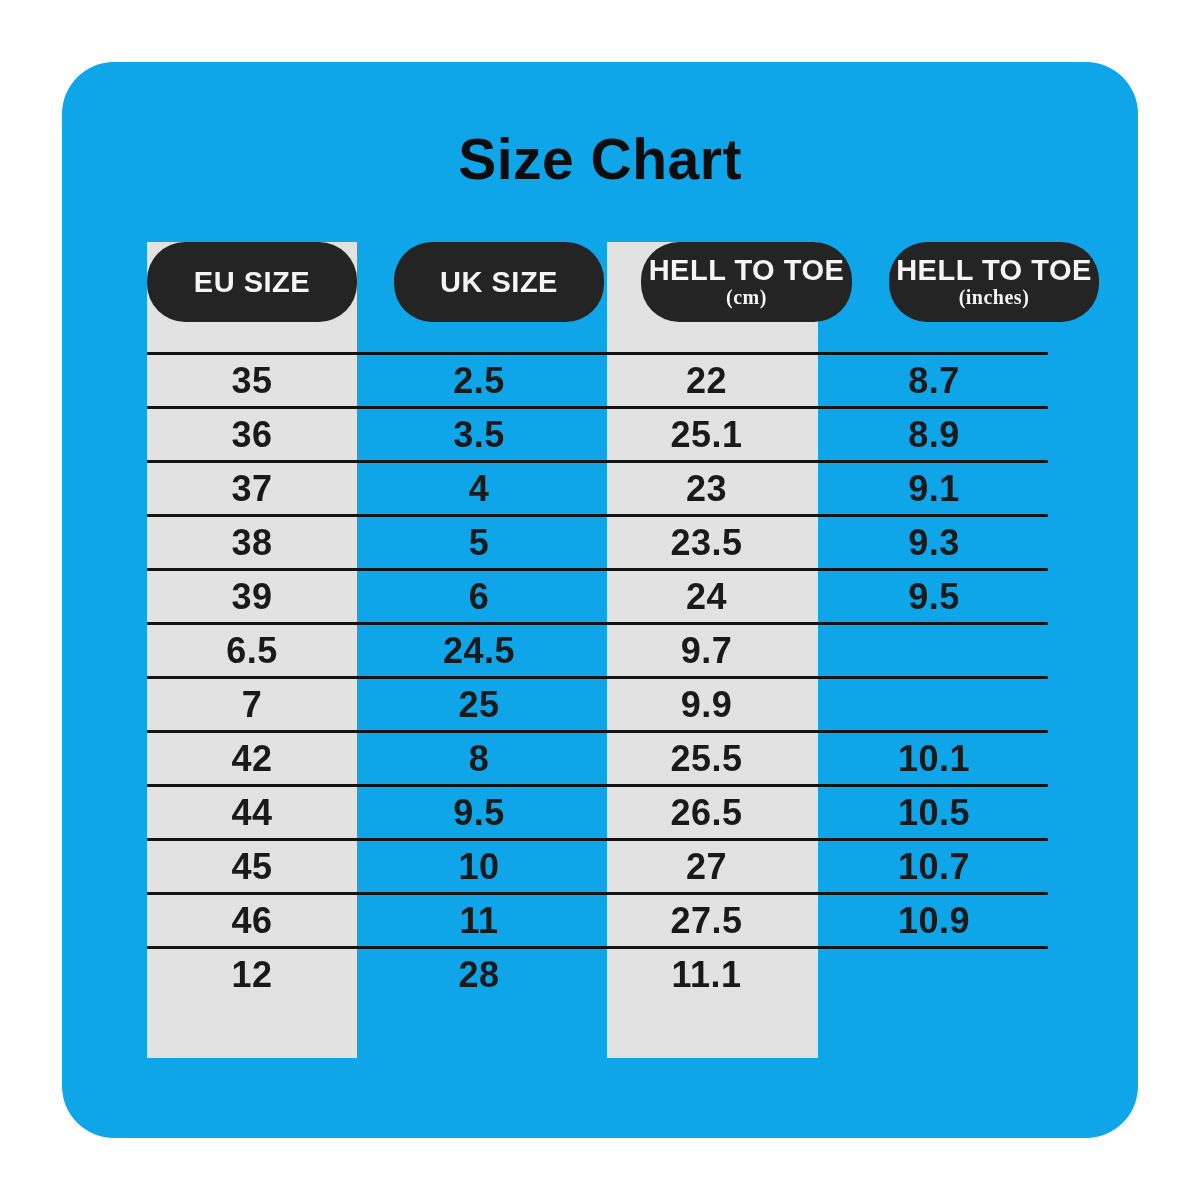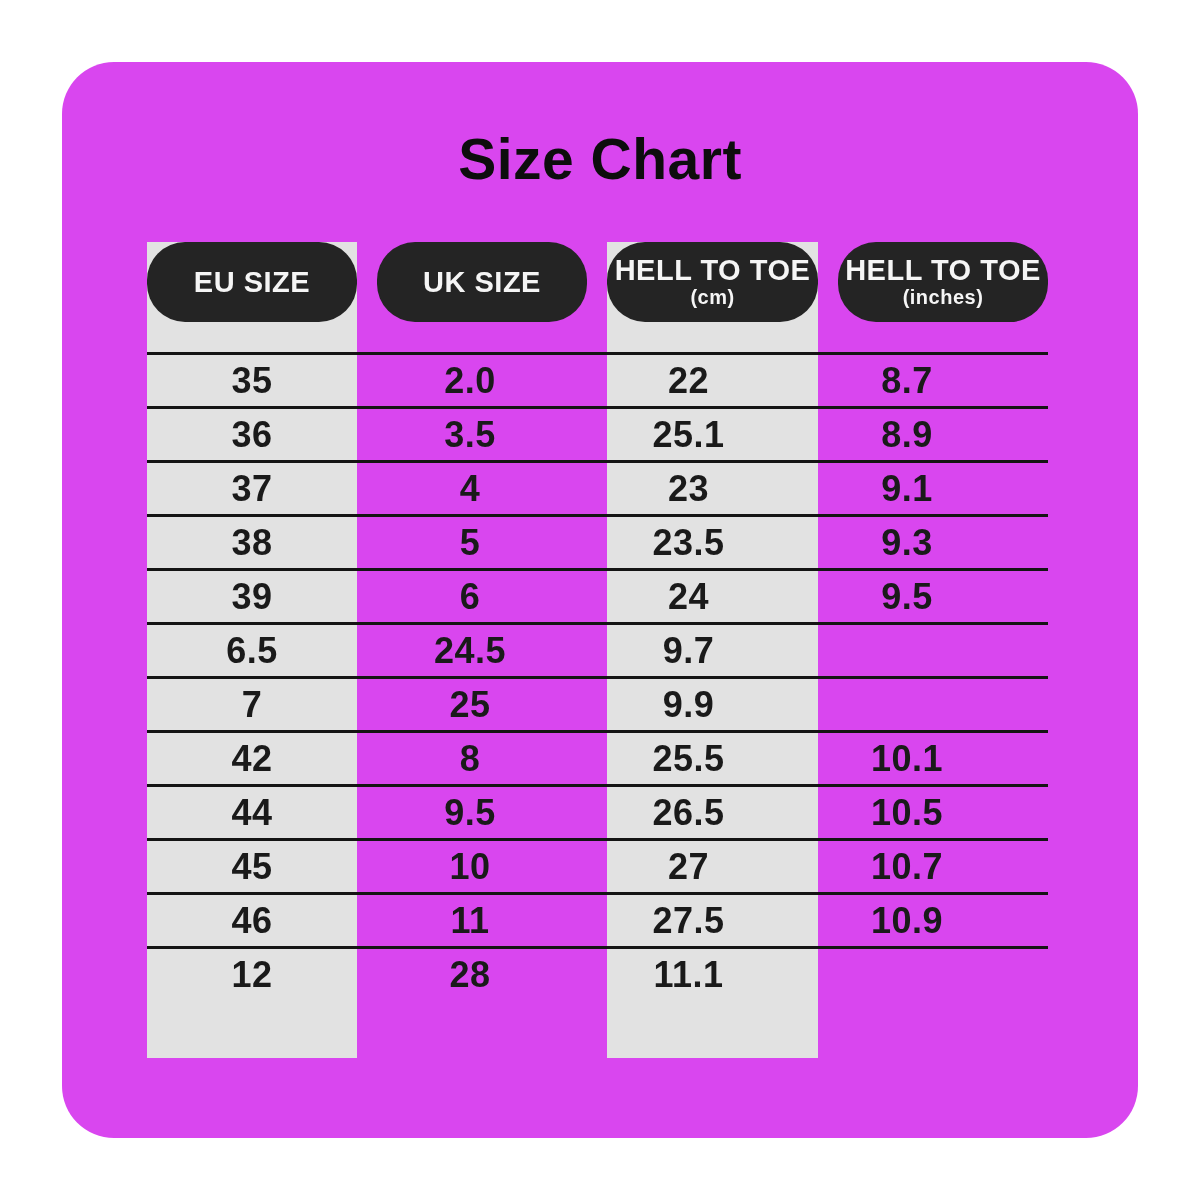--- a/index.html
+++ b/index.html
@@ -13,21 +13,21 @@
     font-family: "Liberation Sans", sans-serif;
     position: relative;
     overflow: hidden;
   }
   .card {
     position: absolute;
     left: 62px;
     top: 62px;
     width: 1076px;
     height: 1076px;
-    background: #d946ef;
+    background: #0ea5e9;
     border-radius: 52px;
   }
   .title {
     position: absolute;
     left: 0;
     top: 66px;
     width: 100%;
     margin: 0;
     text-align: center;
     font-size: 57px;
@@ -49,21 +49,21 @@
     height: 100%;
     background: #e2e2e2;
   }
   .stripe-1 { left: 0; width: 210px; }
   .stripe-3 { left: 460px; width: 211px; }
 
   .header-row {
     position: relative;
     display: grid;
     grid-template-columns: 210px 210px 211px 210px;
-    column-gap: 20px;
+    column-gap: 37px;
     height: 80px;
   }
   .badge {
     background: #242424;
     border-radius: 38px;
     height: 80px;
     display: flex;
     flex-direction: column;
     align-items: center;
     justify-content: center;
@@ -74,29 +74,30 @@
     font-weight: 700;
     line-height: 31px;
     letter-spacing: 0.5px;
     white-space: nowrap;
   }
   .badge-sub {
     font-size: 20px;
     font-weight: 700;
     line-height: 23px;
     letter-spacing: 0.5px;
+    font-family: Liberation Serif, serif;
   }
   .body-rows {
     position: relative;
     margin-top: 30px;
   }
   .row {
     display: grid;
     grid-template-columns: 210px 210px 211px 210px;
-    column-gap: 8px;
+    column-gap: 17px;
     height: 54px;
     box-sizing: border-box;
     border-top: 3px solid #141414;
   }
   .cell {
     display: flex;
     align-items: center;
     justify-content: center;
     font-size: 36px;
     font-weight: 700;
@@ -126,21 +127,21 @@
           <span class="badge-sub">(cm)</span>
         </div>
         <div class="badge">
           <span class="badge-main">HELL TO TOE</span>
           <span class="badge-sub">(inches)</span>
         </div>
       </div>
     <div class="body-rows" id="body-rows">
         <div class="row">
           <div class="cell">35</div>
-          <div class="cell">2.0</div>
+          <div class="cell">2.5</div>
           <div class="cell">22</div>
           <div class="cell">8.7</div>
         </div>
         <div class="row">
           <div class="cell">36</div>
           <div class="cell">3.5</div>
           <div class="cell">25.1</div>
           <div class="cell">8.9</div>
         </div>
         <div class="row">

